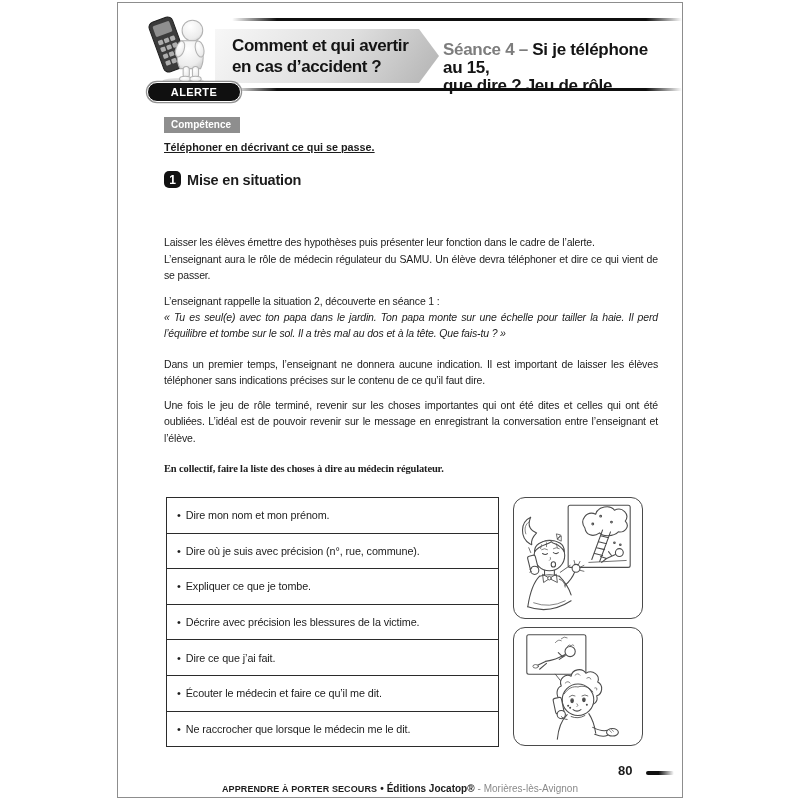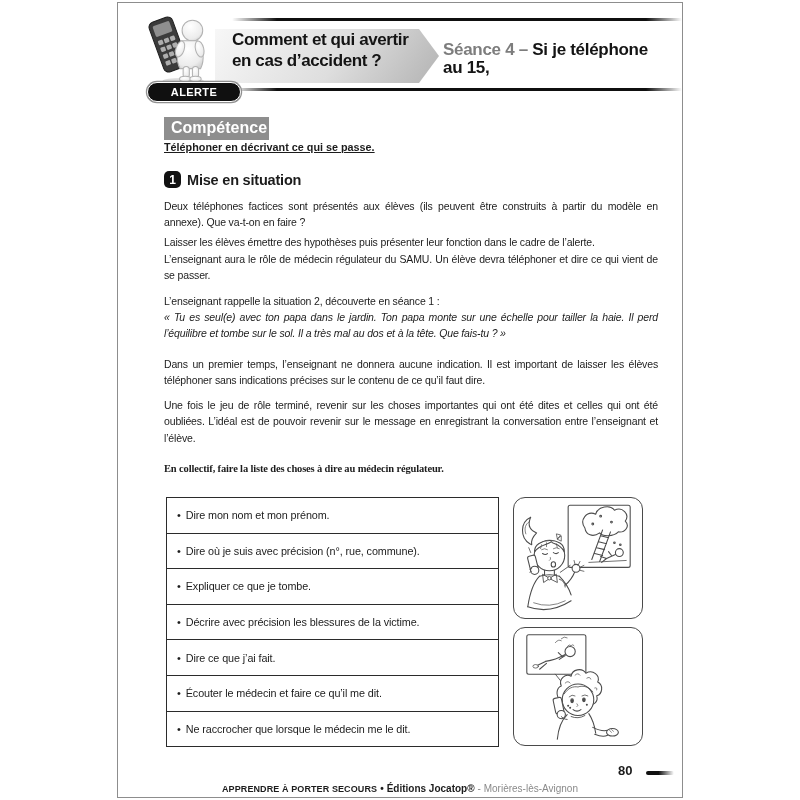--- a/index.html
+++ b/index.html
@@ -9,34 +9,34 @@
   .abs{position:absolute;}
 
   
   .rule-top{left:114px;top:15px;width:450px;height:2.5px;border-radius:2px;
     background:linear-gradient(to right,rgba(15,15,15,0),#0f0f0f 10%,#0f0f0f 92%,rgba(15,15,15,0));}
   .rule-bottom{left:114px;top:85px;width:450px;height:3px;border-radius:2px;
     background:linear-gradient(to right,rgba(15,15,15,0),#0f0f0f 10%,#0f0f0f 92%,rgba(15,15,15,0));}
   .banner{left:97px;top:26px;width:224px;height:54px;
     background:linear-gradient(125deg,#f7f7f7 0%,#dedede 55%,#b3b3b3 100%);
     clip-path:polygon(0 0,calc(100% - 20px) 0,100% 50%,calc(100% - 20px) 100%,0 100%);
-    display:flex;flex-direction:column;padding-left:17px;box-sizing:border-box;}
+    display:flex;flex-direction:column;justify-content:center;padding-left:17px;box-sizing:border-box;}
   .banner .t{font-weight:bold;font-size:17px;line-height:21px;letter-spacing:-0.4px;color:#141414;}
   .seance{left:325px;top:38px;width:225px;
     font-weight:bold;font-size:17px;line-height:18px;letter-spacing:-0.3px;color:#141414;}
   .seance .gray{color:#7d7d7d;}
   .figure-icon{left:28px;top:12px;width:66px;height:72px;}
   .alerte{left:29px;top:79px;width:92px;height:18px;background:#101010;color:#fff;
     border:1.5px solid #fff;box-shadow:0 0 0 1.2px #909090;border-radius:10px;
     display:flex;align-items:center;justify-content:center;
     font-weight:bold;font-size:11px;letter-spacing:0.4px;}
 
   
   .competence-label{left:46px;top:114px;background:#8e8e8e;color:#fff;
-    font-weight:bold;font-size:16px;padding:2px 2px 3px 7px;}
+    font-weight:bold;font-size:10px;padding:2px 9px 3px 7px;}
   .competence-text{left:46px;top:138px;font-weight:bold;font-size:10.8px;text-decoration:underline;}
   .section-heading{left:46px;top:168px;display:flex;align-items:center;gap:6px;}
   .num-badge{width:17px;height:17px;background:#111;border-radius:5px;color:#fff;
     display:flex;align-items:center;justify-content:center;font-weight:bold;font-size:12px;}
   .section-title{font-weight:bold;font-size:14.5px;letter-spacing:-0.2px;}
 
   
   .para{left:46px;width:494px;font-size:10.5px;line-height:16.4px;
     letter-spacing:-0.15px;text-align:justify;}
   .italic{font-style:italic;}
@@ -117,34 +117,34 @@
 
   <div class="abs banner">
     <div class="t">Comment et qui avertir</div>
     <div class="t">en cas d’accident ?</div>
   </div>
 
   <div class="abs seance">
     <div>
       <span class="gray">Séance 4 – </span><span>Si je téléphone au 15,</span>
     </div>
+    <div>que dire ? Jeu de rôle</div>
   </div>
 
   <div class="abs rule-bottom"></div>
   <div class="abs alerte">ALERTE</div>
 
   <div class="abs competence-label">Compétence</div>
   <div class="abs competence-text">Téléphoner en décrivant ce qui se passe.</div>
 
   <div class="abs section-heading">
     <span class="num-badge">1</span>
     <span class="section-title">Mise en situation</span>
   </div>
 
-  <div class="abs para" style="top:195px">Deux téléphones factices sont présentés aux élèves (ils peuvent être construits à partir du modèle en annexe). Que va-t-on en faire ?</div>
   <div class="abs para" style="top:231px">Laisser les élèves émettre des hypothèses puis présenter leur fonction dans le cadre de l’alerte.</div>
   <div class="abs para" style="top:248px">L’enseignant aura le rôle de médecin régulateur du SAMU. Un élève devra téléphoner et dire ce qui vient de se passer.</div>
   <div class="abs para" style="top:290px">L’enseignant rappelle la situation 2, découverte en séance 1 :</div>
   <div class="abs para italic" style="top:306px">« Tu es seul(e) avec ton papa dans le jardin. Ton papa monte sur une échelle pour tailler la haie. Il perd l’équilibre et tombe sur le sol. Il a très mal au dos et à la tête. Que fais-tu ? »</div>
   <div class="abs para" style="top:353px">Dans un premier temps, l’enseignant ne donnera aucune indication. Il est important de laisser les élèves téléphoner sans indications précises sur le contenu de ce qu’il faut dire.</div>
   <div class="abs para" style="top:394px">Une fois le jeu de rôle terminé, revenir sur les choses importantes qui ont été dites et celles qui ont été oubliées. L’idéal est de pouvoir revenir sur le message en enregistrant la conversation entre l’enseignant et l’élève.</div>
   <div class="abs para bold" style="top:458px">En collectif, faire la liste des choses à dire au médecin régulateur.</div>
 
   <div class="abs checklist">
     <div class="checklist-row">

